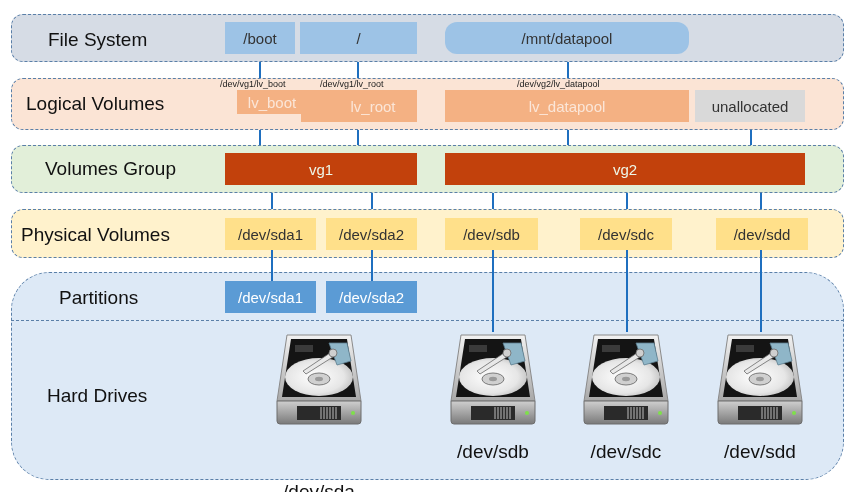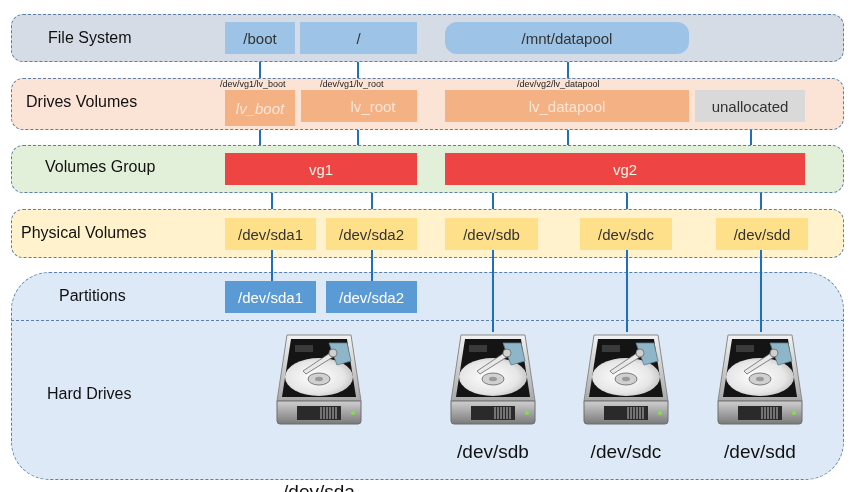--- a/index.html
+++ b/index.html
@@ -1,45 +1,45 @@
 <!DOCTYPE html>
 <html><head>
 <meta charset="utf-8">
 <style>
   html, body { margin:0; padding:0; background:#ffffff; }
   body { width:856px; height:492px; position:relative; overflow:hidden;
          font-family:"Liberation Sans", sans-serif; }
   .layer { position:absolute; box-sizing:border-box; border:1.5px dashed #5a7fa8; border-radius:12px; }
-  .layer-label { position:absolute; font-size:16px; color:#111; white-space:nowrap; }
+  .layer-label { position:absolute; font-size:19px; color:#111; white-space:nowrap; }
   .box { position:absolute; display:flex; align-items:center; justify-content:center;
          font-size:15px; white-space:nowrap; box-sizing:border-box; }
   .fs  { background:#9dc3e6; color:#333; }
   .lv  { background:#f4b183; color:#fbe6d8; }
   .un  { background:#d9d9d9; color:#333; }
-  .vg  { background:#ef4444; color:#eef7e8; }
+  .vg  { background:#c2410c; color:#eef7e8; }
   .pv  { background:#ffe08a; color:#333; }
   .pt  { background:#5b9bd5; color:#ffffff; }
   .path { position:absolute; font-size:9px; color:#222; white-space:nowrap; }
   .wire { position:absolute; background:#1f6fbf; }
   .hd-label { position:absolute; font-size:19px; color:#111; white-space:nowrap; text-align:center; width:120px; }
   .hdd { position:absolute; width:92px; height:96px; }
   .divider { position:absolute; left:12px; right:12px; border-top:1.5px dashed #5a7fa8; }
 </style>
 </head>
 <body>
 
 <div class="layer" style="left:11px;top:14px;width:833px;height:48px;background:#d6dce5;"></div>
 <div class="layer" style="left:11px;top:78px;width:833px;height:52px;background:#fbe4d5;"></div>
 <div class="layer" style="left:11px;top:145px;width:833px;height:48px;background:#e2efd9;"></div>
 <div class="layer" style="left:11px;top:209px;width:833px;height:49px;background:#fff2cc;"></div>
 <div class="layer" style="left:11px;top:272px;width:833px;height:208px;background:#dde9f6;border-radius:38px;"></div>
 <div class="divider" style="top:320px;left:11px;right:12px;"></div>
 
 <div class="layer-label" style="left:48px;top:29px;">File System</div>
-<div class="layer-label" style="left:26px;top:93px;">Drives Volumes</div>
+<div class="layer-label" style="left:26px;top:93px;">Logical Volumes</div>
 <div class="layer-label" style="left:45px;top:158px;">Volumes Group</div>
 <div class="layer-label" style="left:21px;top:224px;">Physical Volumes</div>
 <div class="layer-label" style="left:59px;top:287px;">Partitions</div>
 <div class="layer-label" style="left:47px;top:385px;">Hard Drives</div>
 
 <div class="wire" style="left:259px;top:62px;width:2px;height:16px;"></div>
 <div class="wire" style="left:357px;top:62px;width:2px;height:16px;"></div>
 <div class="wire" style="left:567px;top:62px;width:2px;height:16px;"></div>
 <div class="wire" style="left:259px;top:130px;width:2px;height:15px;"></div>
 <div class="wire" style="left:357px;top:130px;width:2px;height:15px;"></div>
@@ -56,21 +56,21 @@
 <div class="wire" style="left:626px;top:250px;width:2px;height:82px;"></div>
 <div class="wire" style="left:760px;top:250px;width:2px;height:82px;"></div>
 
 <div class="box fs" style="left:225px;top:22px;width:70px;height:32px;">/boot</div>
 <div class="box fs" style="left:300px;top:22px;width:117px;height:32px;">/</div>
 <div class="box fs" style="left:445px;top:22px;width:244px;height:32px;border-radius:12px;">/mnt/datapool</div>
 
 <div class="path" style="left:220px;top:79px;">/dev/vg1/lv_boot</div>
 <div class="path" style="left:320px;top:79px;">/dev/vg1/lv_root</div>
 <div class="path" style="left:517px;top:79px;">/dev/vg2/lv_datapool</div>
-<div class="box lv" style="left:225px;top:90px;width:70px;height:36px;font-style:italic;">lv_boot</div>
+<div class="box lv" style="left:237px;top:90px;width:70px;height:24px;">lv_boot</div>
 <div class="box lv" style="left:301px;top:90px;width:116px;height:32px;padding-left:28px;">lv_root</div>
 <div class="box lv" style="left:445px;top:90px;width:244px;height:32px;">lv_datapool</div>
 <div class="box un" style="left:695px;top:90px;width:110px;height:32px;">unallocated</div>
 
 <div class="box vg" style="left:225px;top:153px;width:192px;height:32px;">vg1</div>
 <div class="box vg" style="left:445px;top:153px;width:360px;height:32px;">vg2</div>
 
 <div class="box pv" style="left:225px;top:218px;width:91px;height:32px;">/dev/sda1</div>
 <div class="box pv" style="left:326px;top:218px;width:91px;height:32px;">/dev/sda2</div>
 <div class="box pv" style="left:445px;top:218px;width:93px;height:32px;">/dev/sdb</div>

